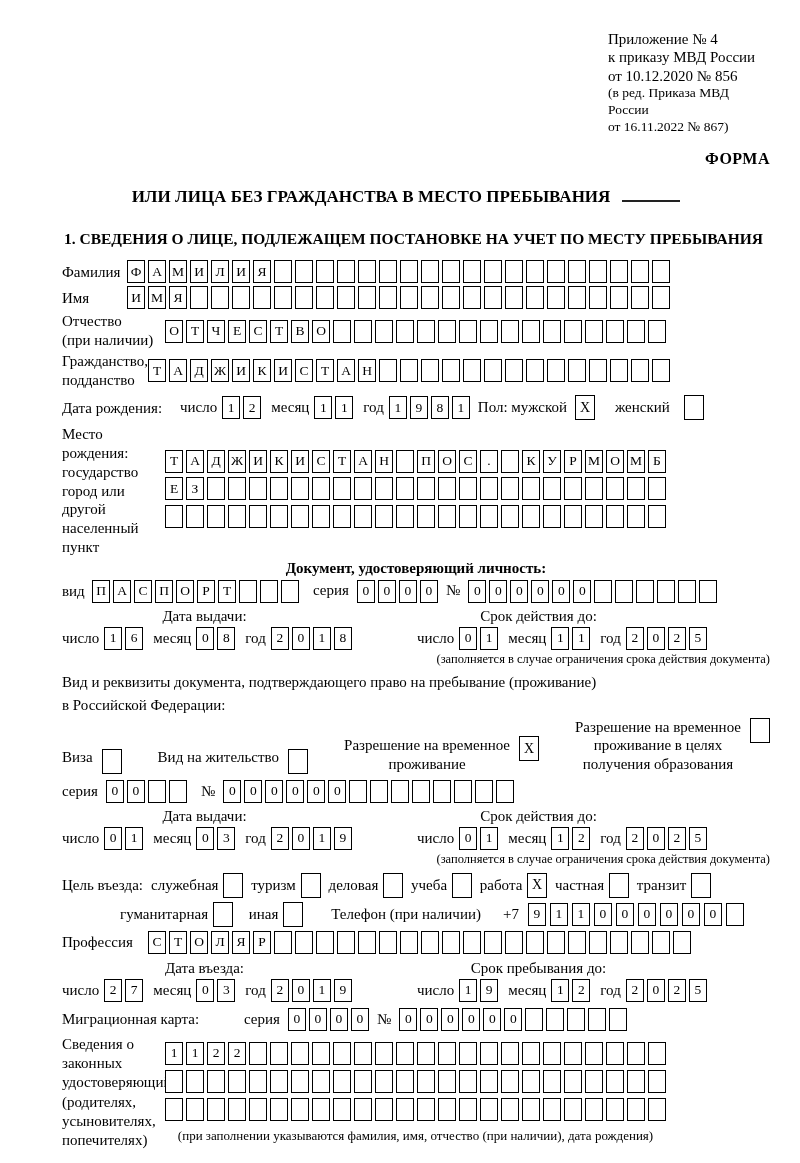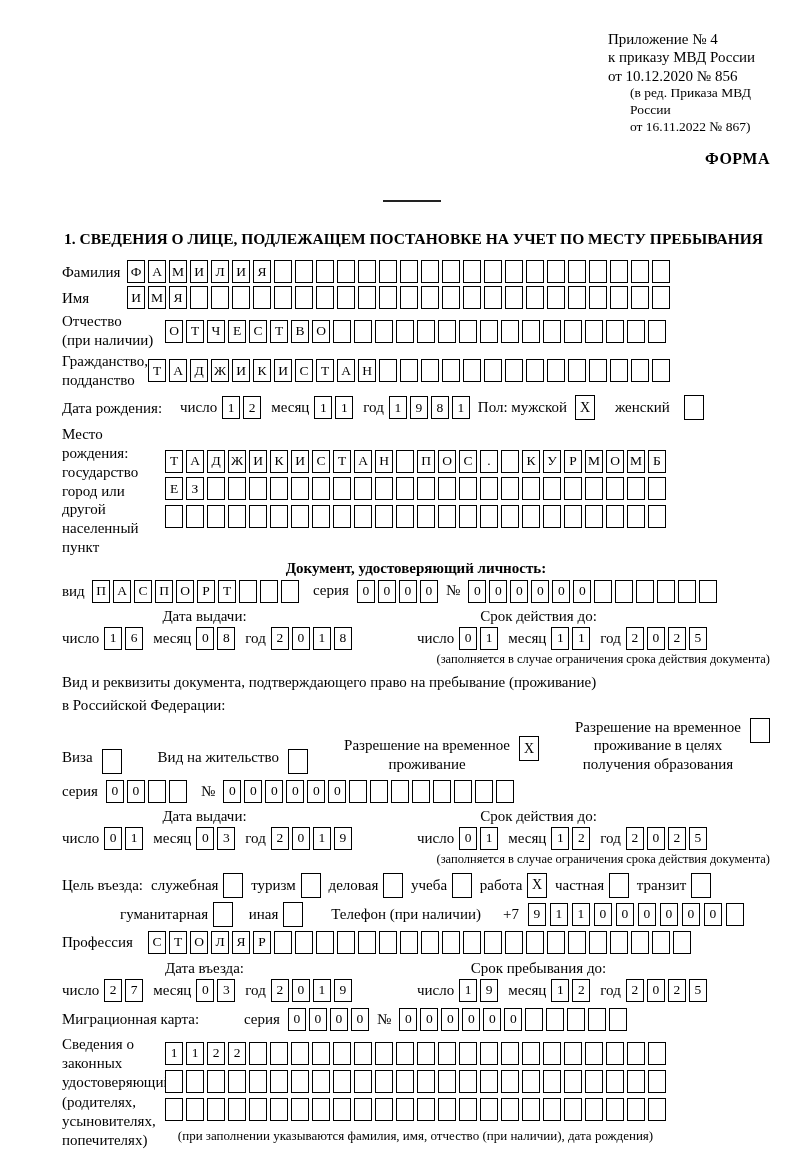--- a/index.html
+++ b/index.html
@@ -1,21 +1,21 @@
 <!DOCTYPE html>
 <html><head>
 <meta charset="utf-8">
 <style>
   html,body{margin:0;padding:0;}
   body{width:800px;height:1163px;background:#ffffff;color:#000;overflow:hidden;
        font-family:"Liberation Serif","DejaVu Serif",serif;}
   .page{box-sizing:border-box;width:800px;height:1163px;padding:30px 30px 0 62px;position:relative;}
 
   .ref{margin-left:546px;font-size:15px;line-height:1.22;}
-  .ref .small{font-size:13.5px;line-height:1.25;margin-left:22px;}
+  .ref .small{font-size:13.5px;line-height:1.25;}
   .forma{text-align:right;font-weight:bold;font-size:16px;margin-top:14px;letter-spacing:.5px;}
 
   .title{text-align:center;font-weight:bold;font-size:17px;line-height:1.35;margin-top:18px;margin-left:-20px;}
   .t-underline{display:inline-block;width:58px;border-bottom:2px solid #222;margin-left:12px;}
 
   .sec{font-weight:bold;font-size:15.5px;margin-top:22px;margin-left:2px;}
 
   .row{display:flex;align-items:center;}
   .lbl{font-size:15px;line-height:1.25;flex-shrink:0;}
   .lbl div{display:block;}
@@ -63,21 +63,21 @@
     <div>к приказу МВД России</div>
     <div>от 10.12.2020 № 856</div>
     <div class="small">(в ред. Приказа МВД России</div>
     <div class="small">от 16.11.2022 № 867)</div>
   </div>
 
   <div class="forma">ФОРМА</div>
 
   <div class="title">
     <div>
-      <span class="t-underline"></span>
+      <span>ИЛИ ЛИЦА БЕЗ ГРАЖДАНСТВА В МЕСТО ПРЕБЫВАНИЯ</span><span class="t-underline"></span>
     </div>
   </div>
 
   <div class="sec">1. СВЕДЕНИЯ О ЛИЦЕ, ПОДЛЕЖАЩЕМ ПОСТАНОВКЕ НА УЧЕТ ПО МЕСТУ ПРЕБЫВАНИЯ</div>
 
   <div class="row mt12">
     <div class="lbl w65">Фамилия</div>
     <div class="cells">
         <span class="cell">Ф</span>
         <span class="cell">А</span>

